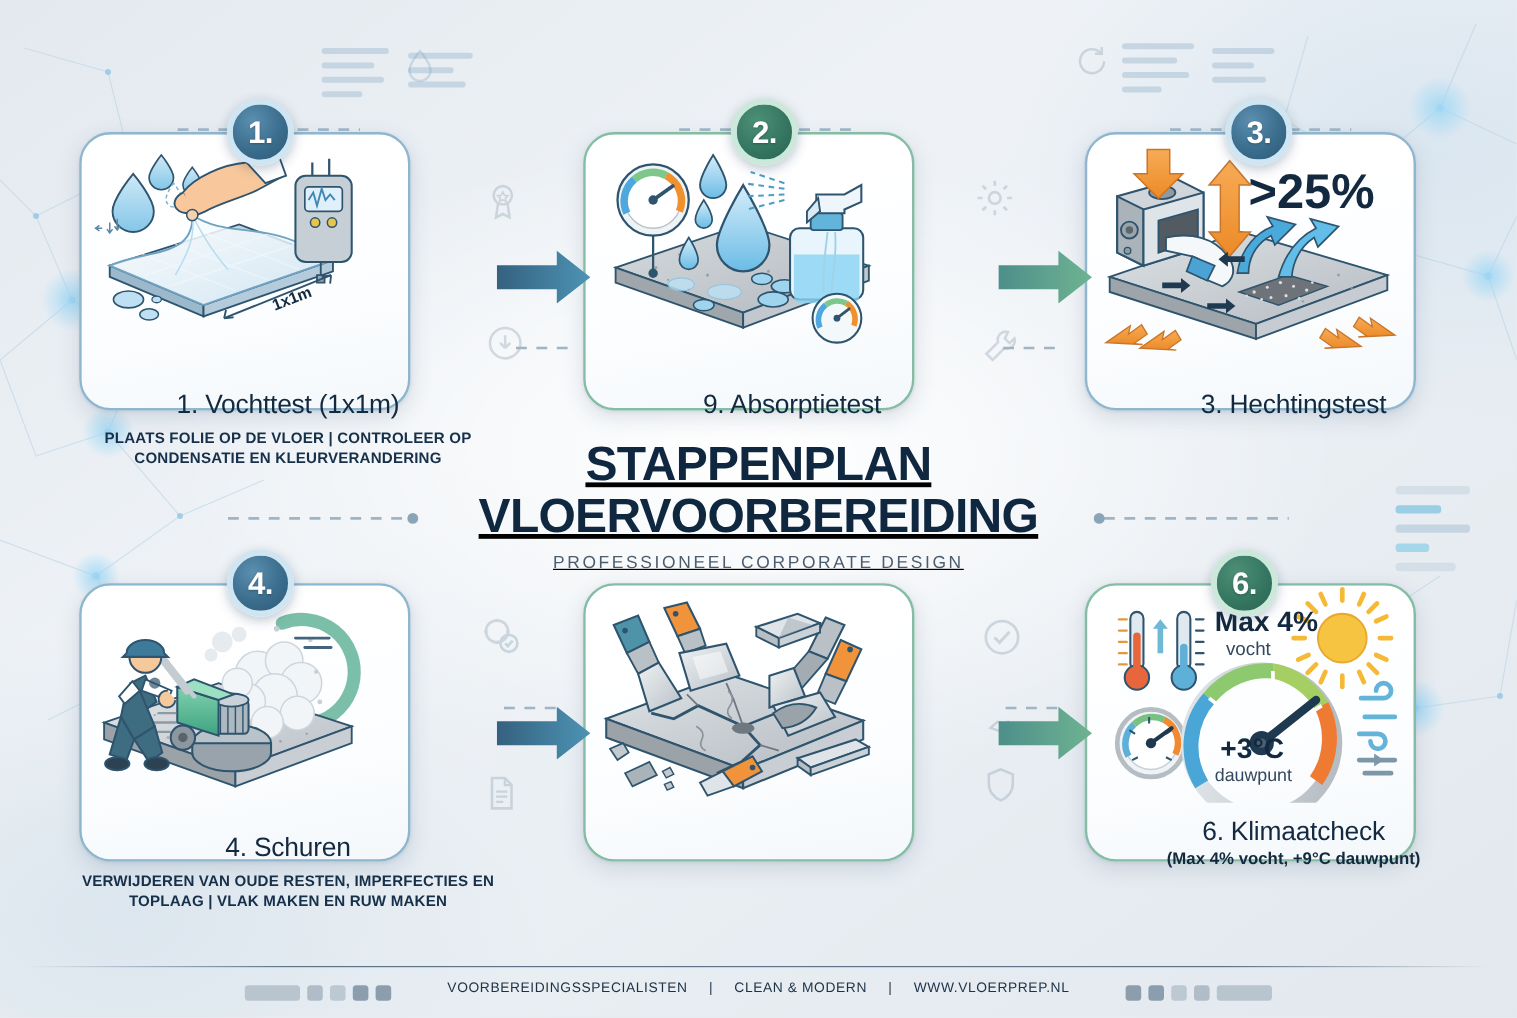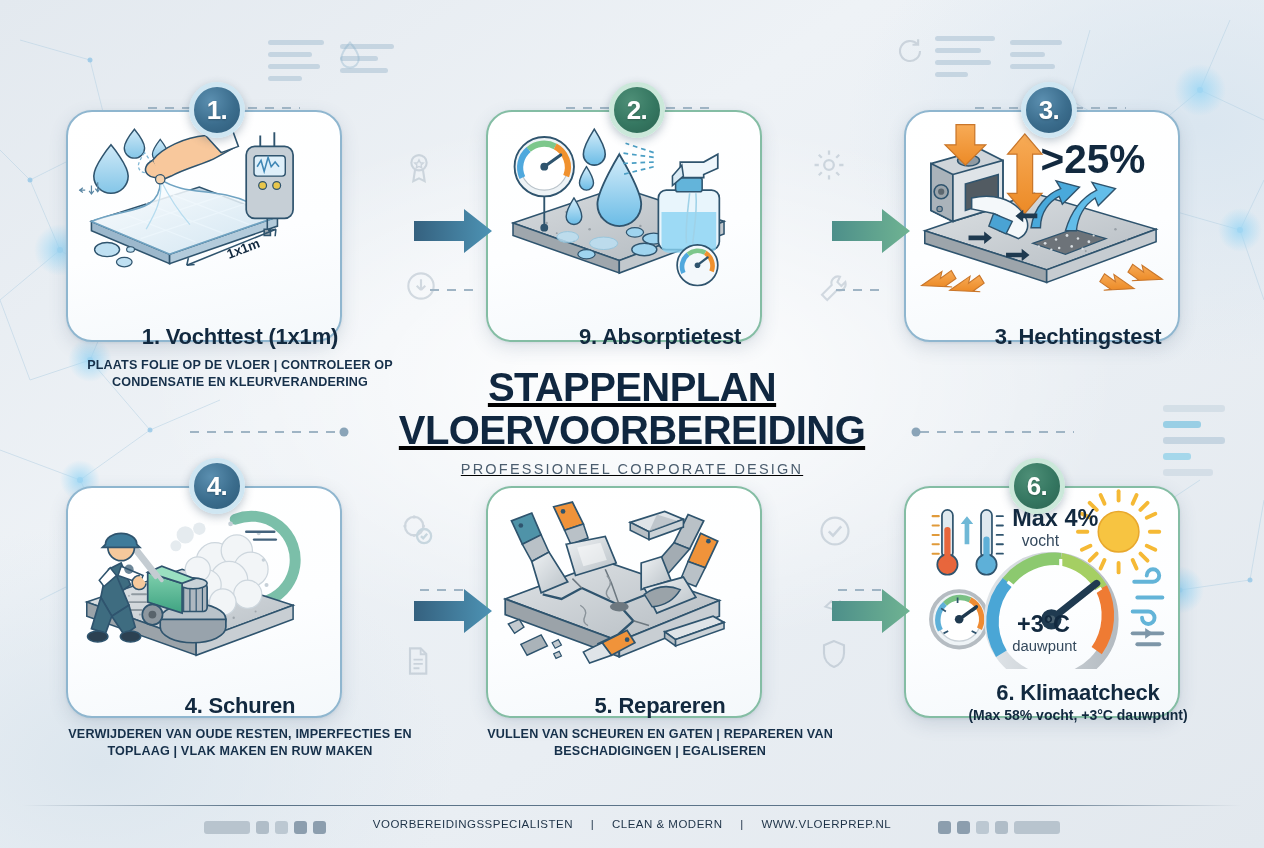--- a/index.html
+++ b/index.html
@@ -79,21 +79,21 @@
 
   
   .card-text {
     position: absolute;
     width: 360px;
     text-align: center;
     z-index: 4;
   }
   .card-title {
     font-size: 22px;
-    font-weight: bold;
+    font-weight: normal;
     color: #12293f;
     letter-spacing: -.2px;
     line-height: 1.12;
   }
   .card-sub-paren {
     font-size: 14px;
     font-weight: bold;
     color: #12293f;
     margin-top: 1px;
   }
@@ -724,24 +724,20 @@
       <path d="M226 184 v8 L240 202 v-8 Z" fill="#b7bfc5" stroke="#2f546e" stroke-width="2"></path>
       <path d="M240 194 v8 L302 180 v-8 Z" fill="#cbd2d7" stroke="#2f546e" stroke-width="2"></path>
 
       <path d="M26 174 l14 -6 l6 10 l-12 8 Z" fill="#c3cacf" stroke="#2f546e" stroke-width="1.8"></path>
       <path d="M42 200 l26 -12 l8 14 l-26 12 Z" fill="#aab3b9" stroke="#2f546e" stroke-width="1.8"></path>
       <path d="M82 198 l8 -4 l4 7 l-8 4 Z" fill="#c3cacf" stroke="#2f546e" stroke-width="1.5"></path>
       <path d="M84 212 l7 -3 l3 6 l-7 3 Z" fill="#c3cacf" stroke="#2f546e" stroke-width="1.5"></path>
     </svg>
   </div>
 
-  <div class="card-text" style="left:480px; top:694px;">
-    <div class="card-title">5. Repareren</div>
-    <div class="card-desc">VULLEN VAN SCHEUREN EN GATEN | REPAREREN VAN BESCHADIGINGEN | EGALISEREN</div>
-  </div>
 
   <div class="card green" style="left:904px; top:486px;">
     <svg class="card-art" viewBox="0 0 348 232">
       <defs>
         <linearGradient id="gaugeRing" x1="0" y1="0" x2="1" y2="0">
           <stop offset="0%" stop-color="#dfe4e8"></stop>
             <stop offset="100%" stop-color="#b5bcc2"></stop>
         </linearGradient>
       </defs>
 
@@ -833,21 +829,21 @@
       <text x="148" y="74" font-family="Liberation Sans, sans-serif" font-size="20" fill="#33485c">vocht</text>
       <text x="142" y="184" font-family="Liberation Sans, sans-serif" font-size="30" font-weight="bold" fill="#12293f">+3°C</text>
       <text x="136" y="208" font-family="Liberation Sans, sans-serif" font-size="19" fill="#33485c">dauwpunt</text>
     </svg>
   </div>
   <div class="badge green" style="left:1009px; top:458px;">
     <span>6.</span>
   </div>
   <div class="card-text" style="left:898px; top:681px;">
     <div class="card-title">6. Klimaatcheck</div>
-    <div class="card-sub-paren">(Max 58% vocht, +3°C dauwpunt)</div>
+    <div class="card-sub-paren">(Max 4% vocht, +9°C dauwpunt)</div>
   </div>
 
   <svg class="arrow" style="left:414px; top:205px;" width="80" height="48">
     <defs>
       <linearGradient id="arrA" x1="0" y1="0" x2="1" y2="0">
         <stop offset="0%" stop-color="#35617f"></stop>
           <stop offset="100%" stop-color="#4d93b4"></stop>
       </linearGradient>
     </defs>
     <path d="M0 16 h50 v-12 l28 22 l-28 22 v-12 h-50 Z" fill="url(#arrA)"></path>

